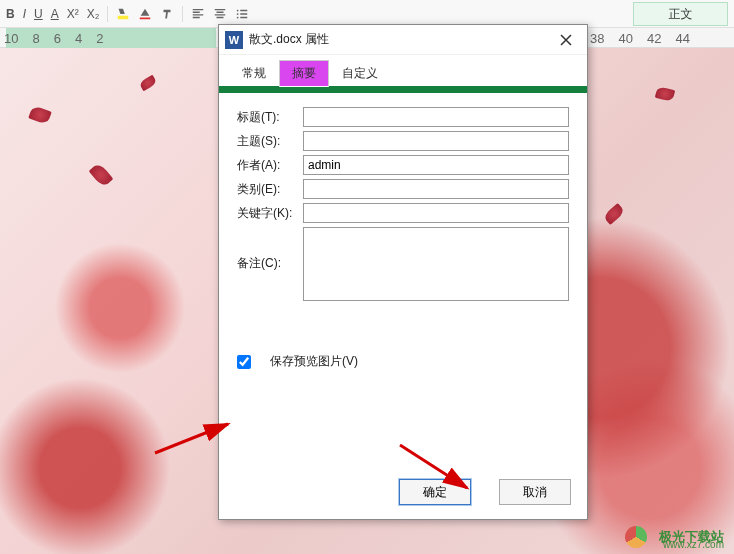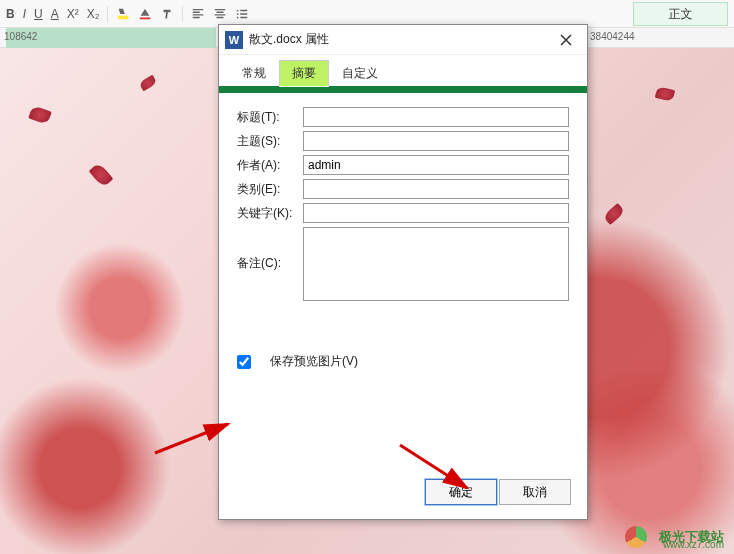--- a/index.html
+++ b/index.html
@@ -68,21 +68,22 @@
   padding-left: 6px;
 }
 .ruler .outside {
   width: 210px; height: 20px;
   background: #b8e0c8;
 }
 .ruler .nums {
   position: absolute;
   left: 4px; top: 3px;
   display: flex;
-  font-size: 10px;
+  gap: 14px;
+  font-size: 13px;
   color: #666;
 }
 
 
 .doc-area {
   position: absolute;
   top: 48px; left: 0;
   width: 734px; height: 506px;
   background:
     radial-gradient(circle at 80px 420px, rgba(200,60,60,0.85) 40px, transparent 90px),
@@ -173,21 +174,21 @@
   border: 1px solid transparent;
   font-size: 12px;
   color: #333;
   cursor: pointer;
   position: relative;
   top: 1px;
 }
 .tab.active {
   border: 1px solid #ccc;
   border-bottom: 1px solid #fff;
-  background: #bef264;
+  background: #d946ef;
 }
 
 
 .form-body {
   padding: 14px 18px 6px 18px;
   flex: 1;
 }
 .form-row {
   display: flex;
   align-items: center;
@@ -227,21 +228,21 @@
   padding: 8px 0 0 0;
 }
 .checkbox-row input[type="checkbox"] { width: 14px; height: 14px; }
 .checkbox-row label { font-size: 12px; color: #222; }
 
 
 .dlg-footer {
   padding: 10px 16px 14px 0;
   display: flex;
   justify-content: flex-end;
-  gap: 2px;
+  gap: 28px;
 }
 .dlg-footer button {
   width: 72px; height: 26px;
   border: 1px solid #aaa;
   background: #f5f5f5;
   font-size: 12px;
   font-family: inherit;
   cursor: pointer;
 }
 .dlg-footer button.primary {

